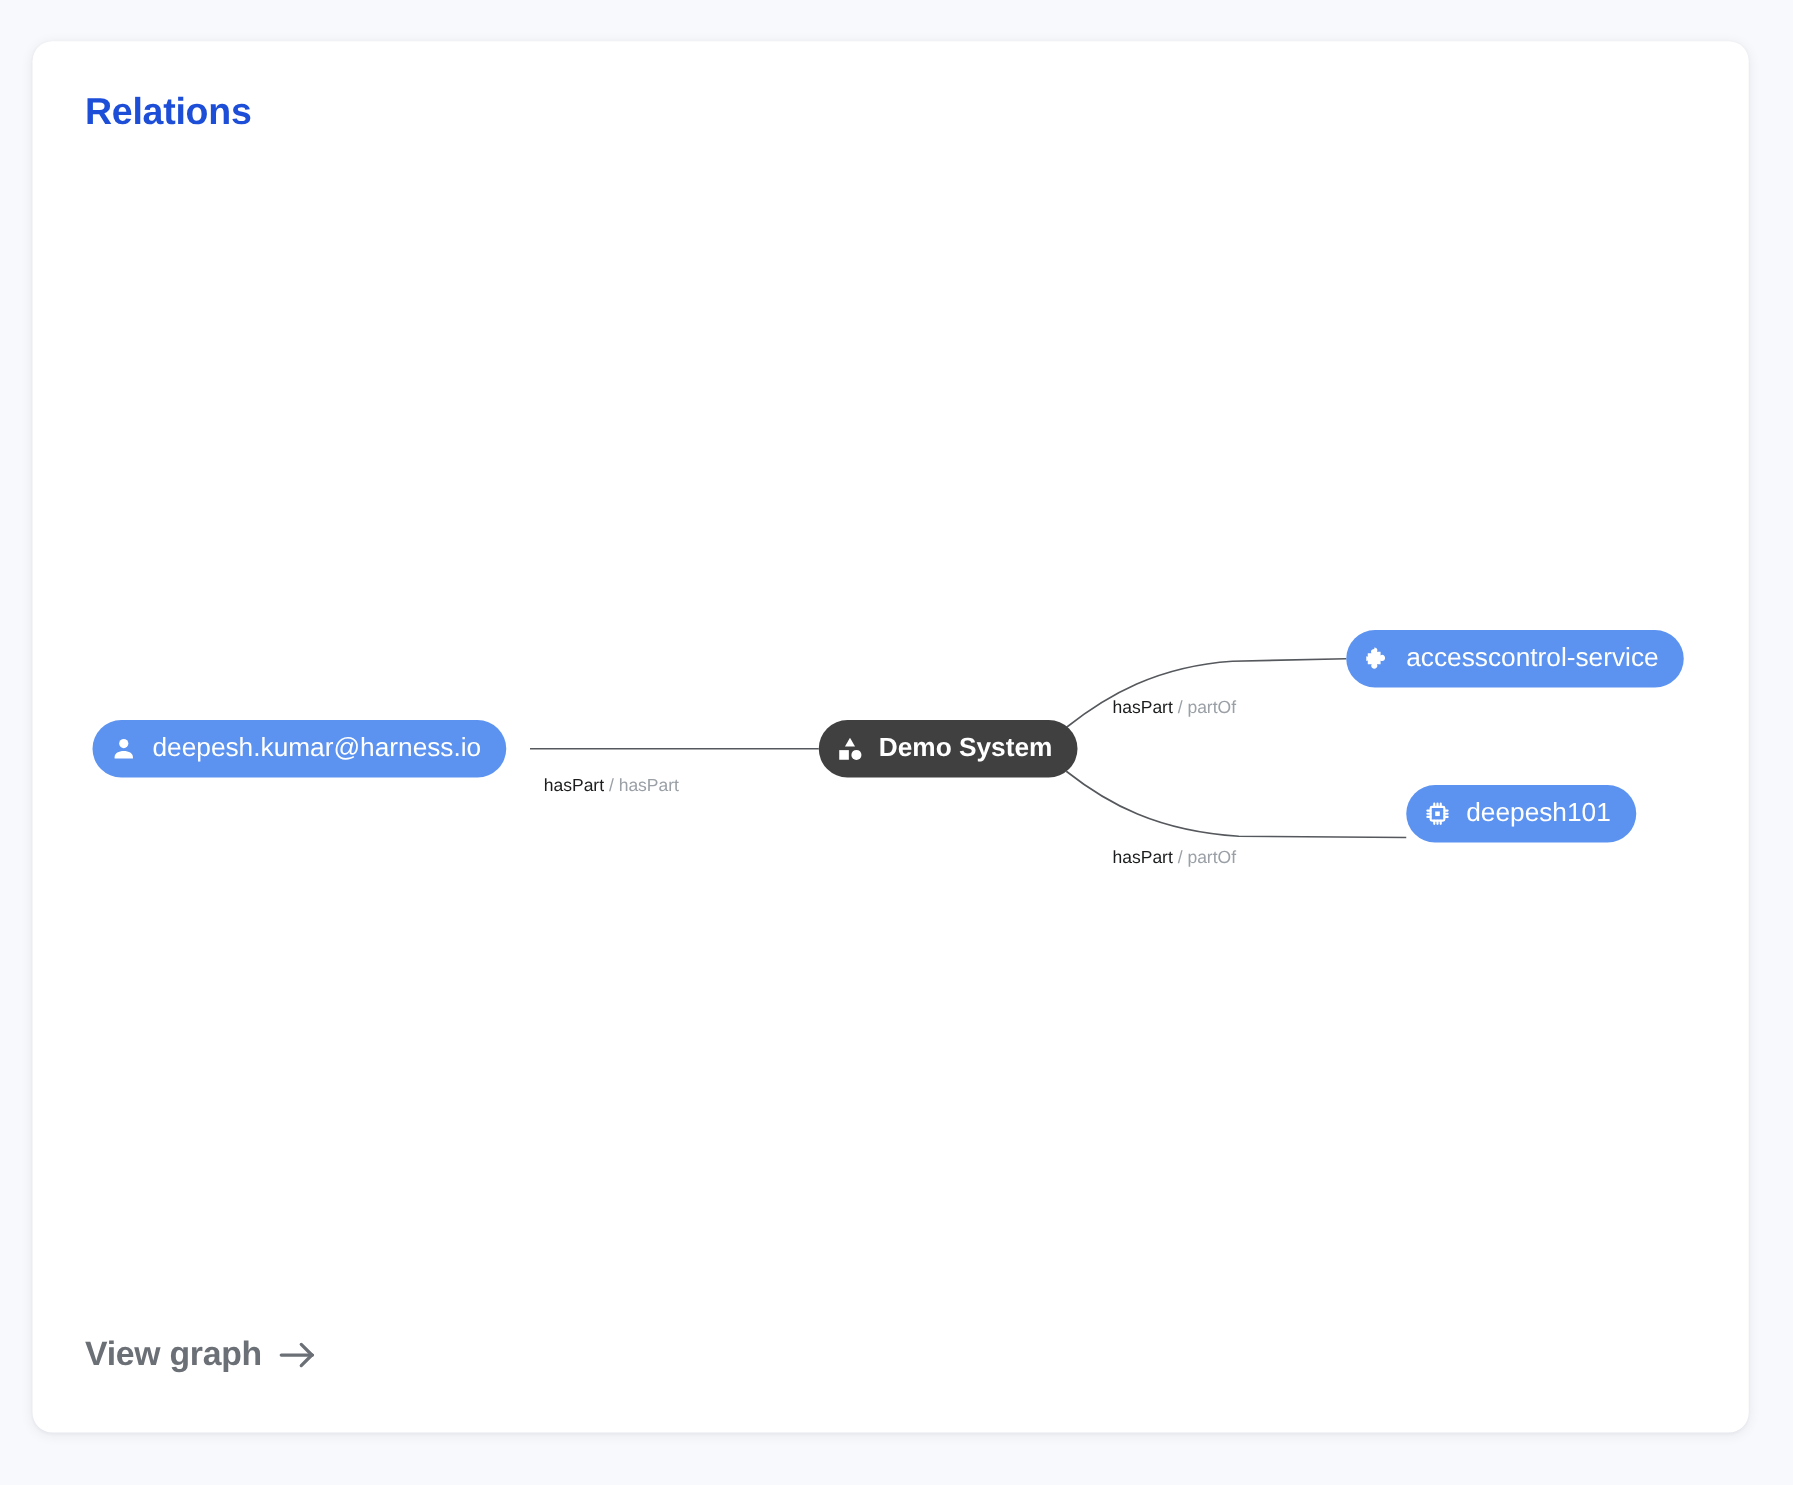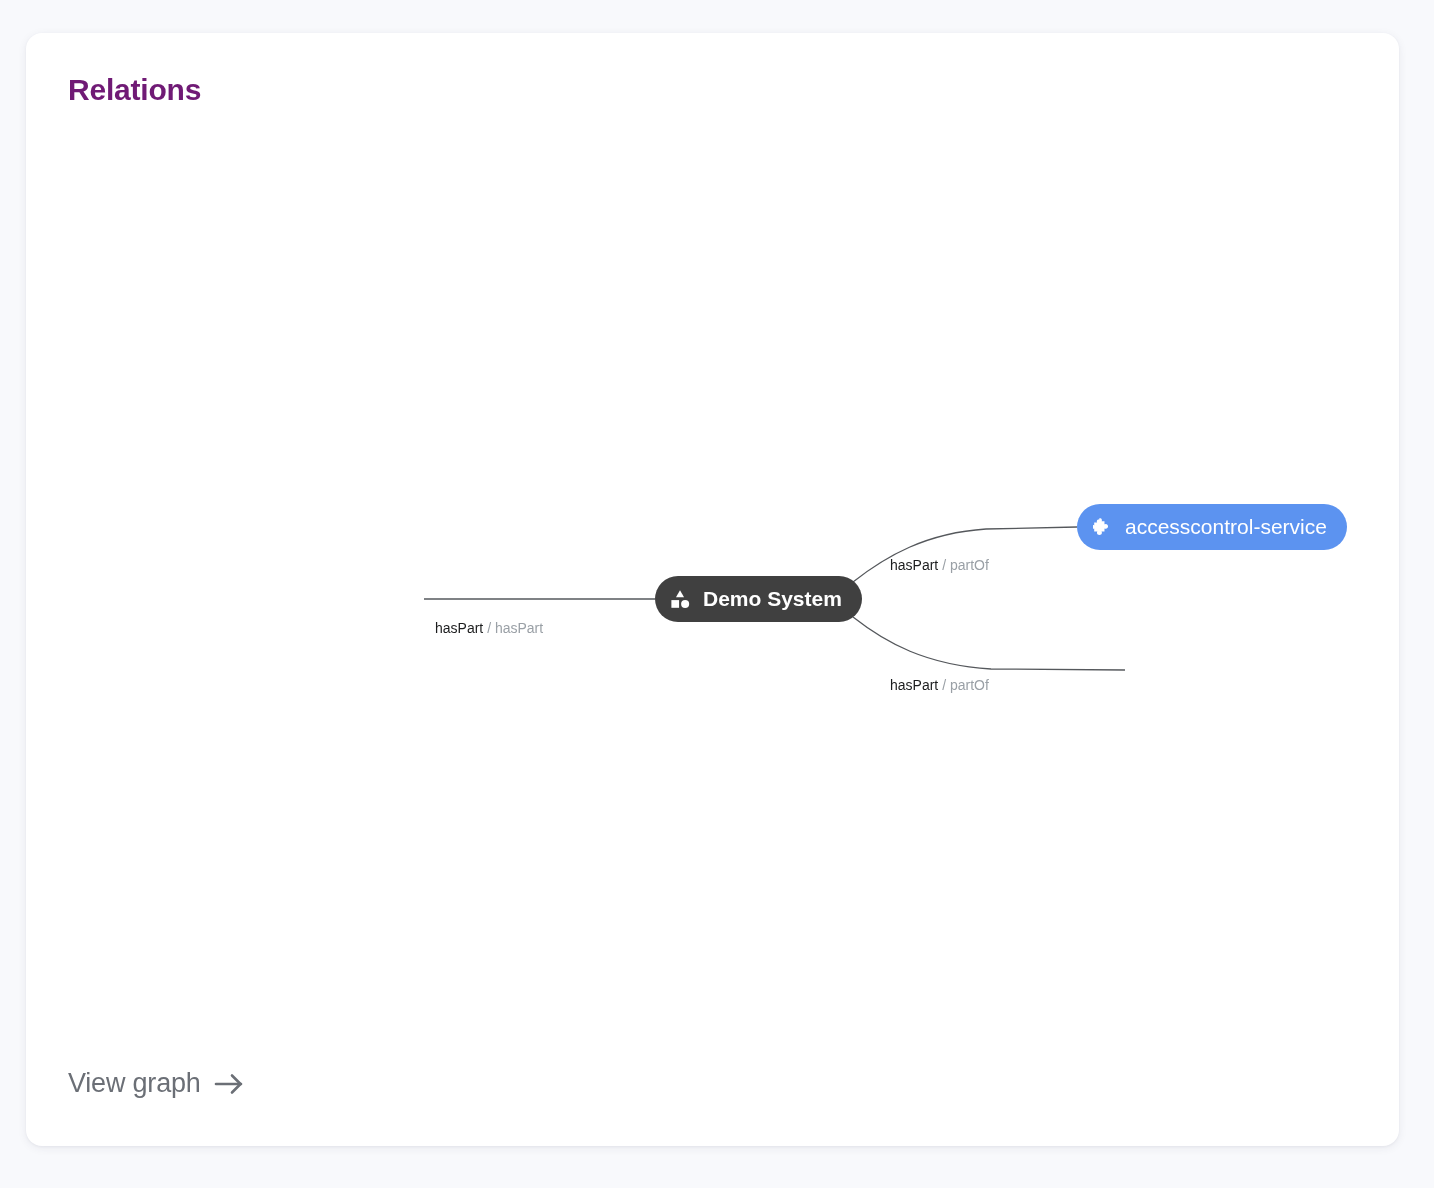--- a/index.html
+++ b/index.html
@@ -25,21 +25,21 @@
     box-shadow: 0 2px 10px rgba(40, 45, 70, 0.07), 0 1px 3px rgba(40, 45, 70, 0.05);
     overflow: hidden;
   }
 
   .card-title {
     position: absolute;
     left: 42px;
     top: 40px;
     font-size: 30px;
     font-weight: bold;
-    color: #701a75;
+    color: #1d4ed8;
     letter-spacing: -0.2px;
   }
 
   .graph-canvas {
     position: absolute;
     left: 0;
     top: 0;
     width: 1373px;
     height: 1113px;
   }
@@ -104,21 +104,21 @@
   .label-haspart-bottom { left: 864px; top: 640px; }
 
   .view-graph-link {
     position: absolute;
     left: 42px;
     top: 1035px;
     display: flex;
     align-items: center;
     gap: 12px;
     font-size: 27px;
-    font-weight: normal;
+    font-weight: bold;
     color: #6b6f76;
     letter-spacing: -0.2px;
     cursor: pointer;
     user-select: none;
   }
   .view-graph-arrow {
     display: flex;
     align-items: center;
   }
 </style>
@@ -133,20 +133,29 @@
 
     <svg class="edges-svg" viewBox="0 0 1373 1113" xmlns="http://www.w3.org/2000/svg">
 
       <path d="M 398 566 L 629 566" fill="none" stroke="#55585c" stroke-width="1.3"></path>
 
       <path d="M 827 549 C 860 523 900 500 960 496 L 1051 494" fill="none" stroke="#55585c" stroke-width="1.3"></path>
 
       <path d="M 827 584 C 860 610 900 632 965 636 L 1099 637" fill="none" stroke="#55585c" stroke-width="1.3"></path>
     </svg>
 
+    <div class="graph-node kind-blue node-user">
+      <span class="node-icon">
+        <svg width="22" height="22" viewBox="0 0 24 24" fill="#ffffff" xmlns="http://www.w3.org/2000/svg">
+          <circle cx="12" cy="7.5" r="4"></circle>
+          <path d="M4 19.5c0-3.6 3.6-5.5 8-5.5s8 1.9 8 5.5v1H4v-1z"></path>
+        </svg>
+      </span>
+      <span class="node-label">deepesh.kumar@harness.io</span>
+    </div>
 
     <div class="graph-node kind-orange node-system">
       <span class="node-icon">
         <svg width="22" height="22" viewBox="0 0 24 24" fill="#ffffff" xmlns="http://www.w3.org/2000/svg">
           <path d="M12 2.5 L16.4 10 L7.6 10 Z"></path>
           <rect x="2.6" y="13.2" width="8.4" height="8.4"></rect>
           <circle cx="17.6" cy="17.4" r="4.4"></circle>
         </svg>
       </span>
       <span class="node-label">Demo System</span>
@@ -154,20 +163,30 @@
 
     <div class="graph-node kind-blue node-component">
       <span class="node-icon">
         <svg width="22" height="22" viewBox="0 0 24 24" fill="#ffffff" xmlns="http://www.w3.org/2000/svg">
           <path d="M9.2 2.2c1.5 0 2.7 1 2.7 2.3 0 .5-.2.9-.4 1.3h3.2v3.3c.4-.3.9-.5 1.4-.5 1.4 0 2.5 1.2 2.5 2.7s-1.1 2.7-2.5 2.7c-.5 0-1-.2-1.4-.5v3.3h-3.3c.3.4.5.9.5 1.4 0 1.4-1.2 2.5-2.7 2.5s-2.7-1.1-2.7-2.5c0-.5.2-1 .5-1.4H3.5v-3.2c-.4.2-.8.4-1.3.4V9.9c.5 0 .9.2 1.3.4V7.1h3.2c-.2-.4-.4-.8-.4-1.3 0-1.3 1.4-2.3 2.9-2.3z"></path>
         </svg>
       </span>
       <span class="node-label">accesscontrol-service</span>
     </div>
 
+    <div class="graph-node kind-blue node-resource">
+      <span class="node-icon">
+        <svg width="22" height="22" viewBox="0 0 24 24" fill="none" stroke="#ffffff" stroke-width="1.9" xmlns="http://www.w3.org/2000/svg">
+          <rect x="6" y="6" width="12" height="12" rx="1.2"></rect>
+          <rect x="10" y="10" width="4" height="4" fill="#ffffff" stroke="none"></rect>
+          <path d="M9.2 3.2v2.6M12 3.2v2.6M14.8 3.2v2.6M9.2 18.2v2.6M12 18.2v2.6M14.8 18.2v2.6M3.2 9.2h2.6M3.2 12h2.6M3.2 14.8h2.6M18.2 9.2h2.6M18.2 12h2.6M18.2 14.8h2.6" stroke-linecap="round"></path>
+        </svg>
+      </span>
+      <span class="node-label">deepesh101</span>
+    </div>
 
     <div class="edge-label label-ownerof">
       <span>hasPart</span><span class="rev"> / </span><span class="rev">hasPart</span>
     </div>
 
     <div class="edge-label label-haspart-top">
       <span>hasPart</span><span class="rev"> / </span><span class="rev">partOf</span>
     </div>
 
     <div class="edge-label label-haspart-bottom">

